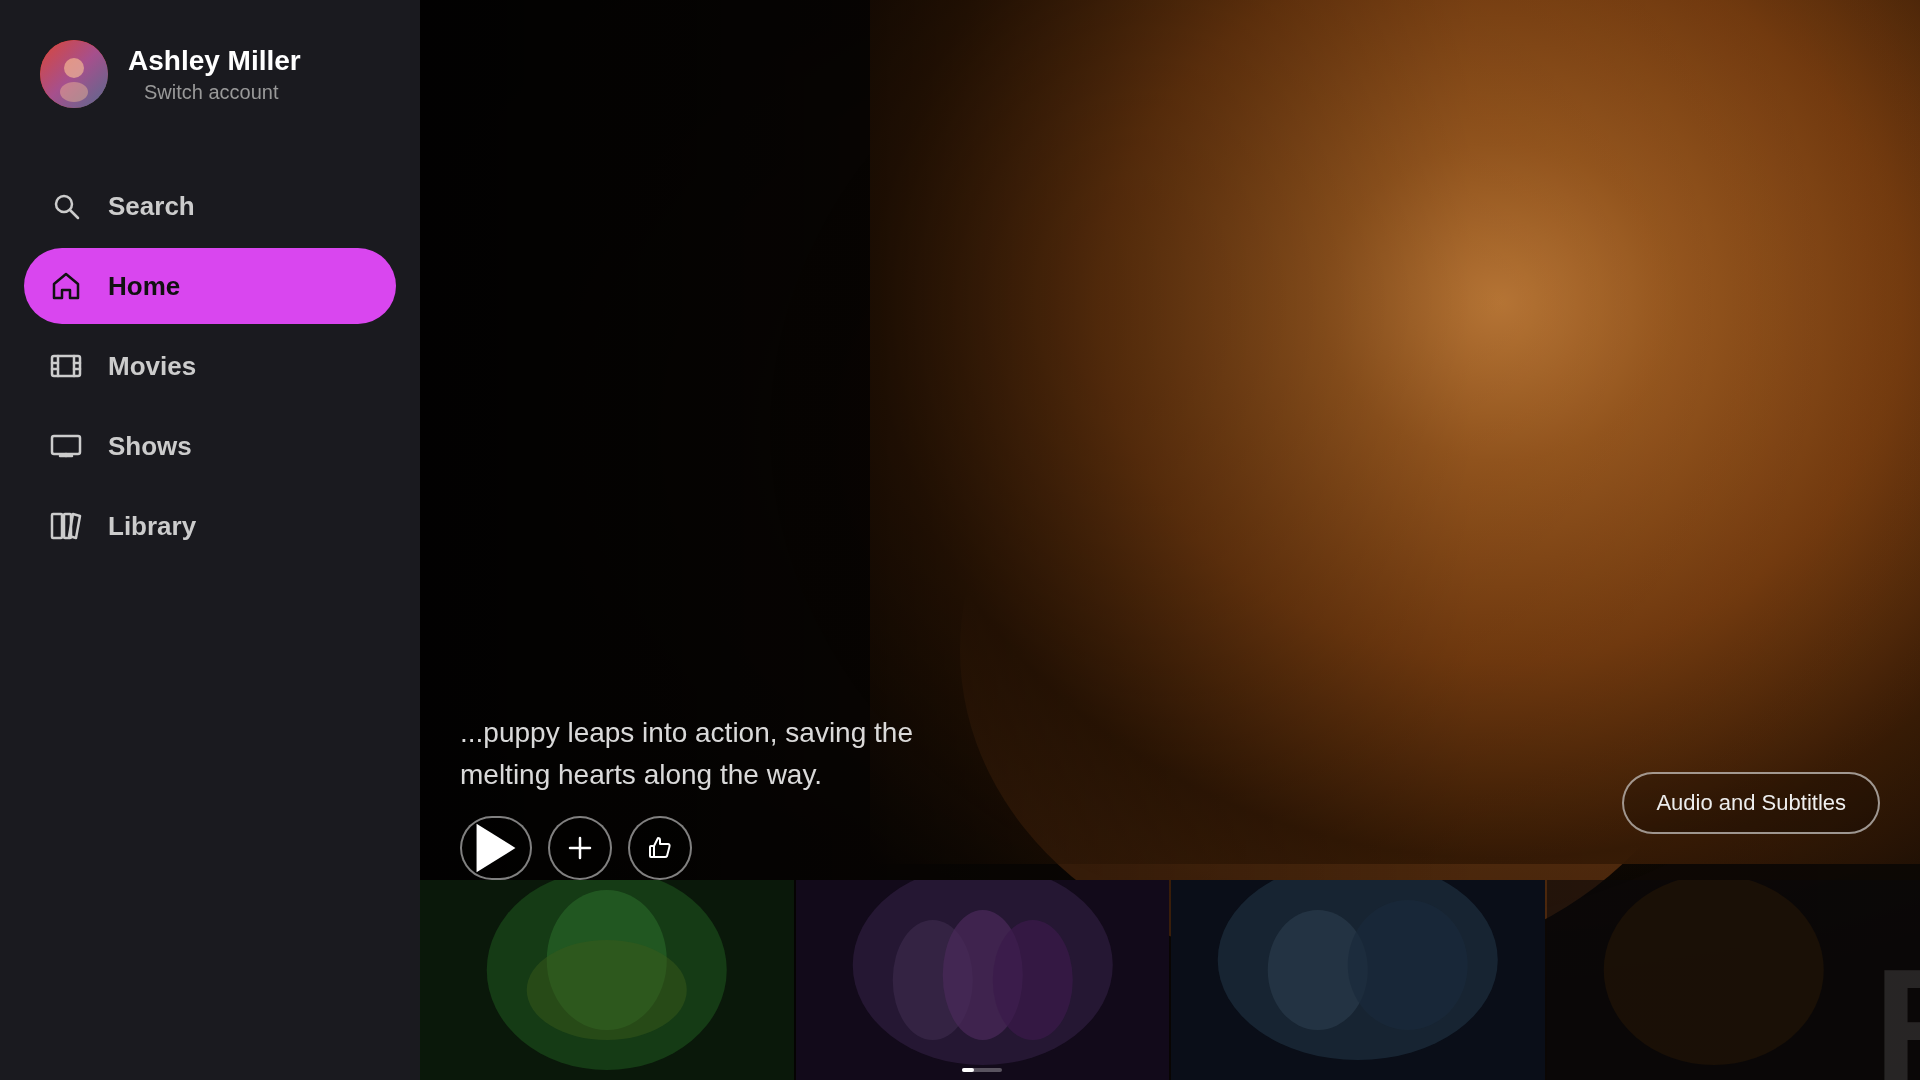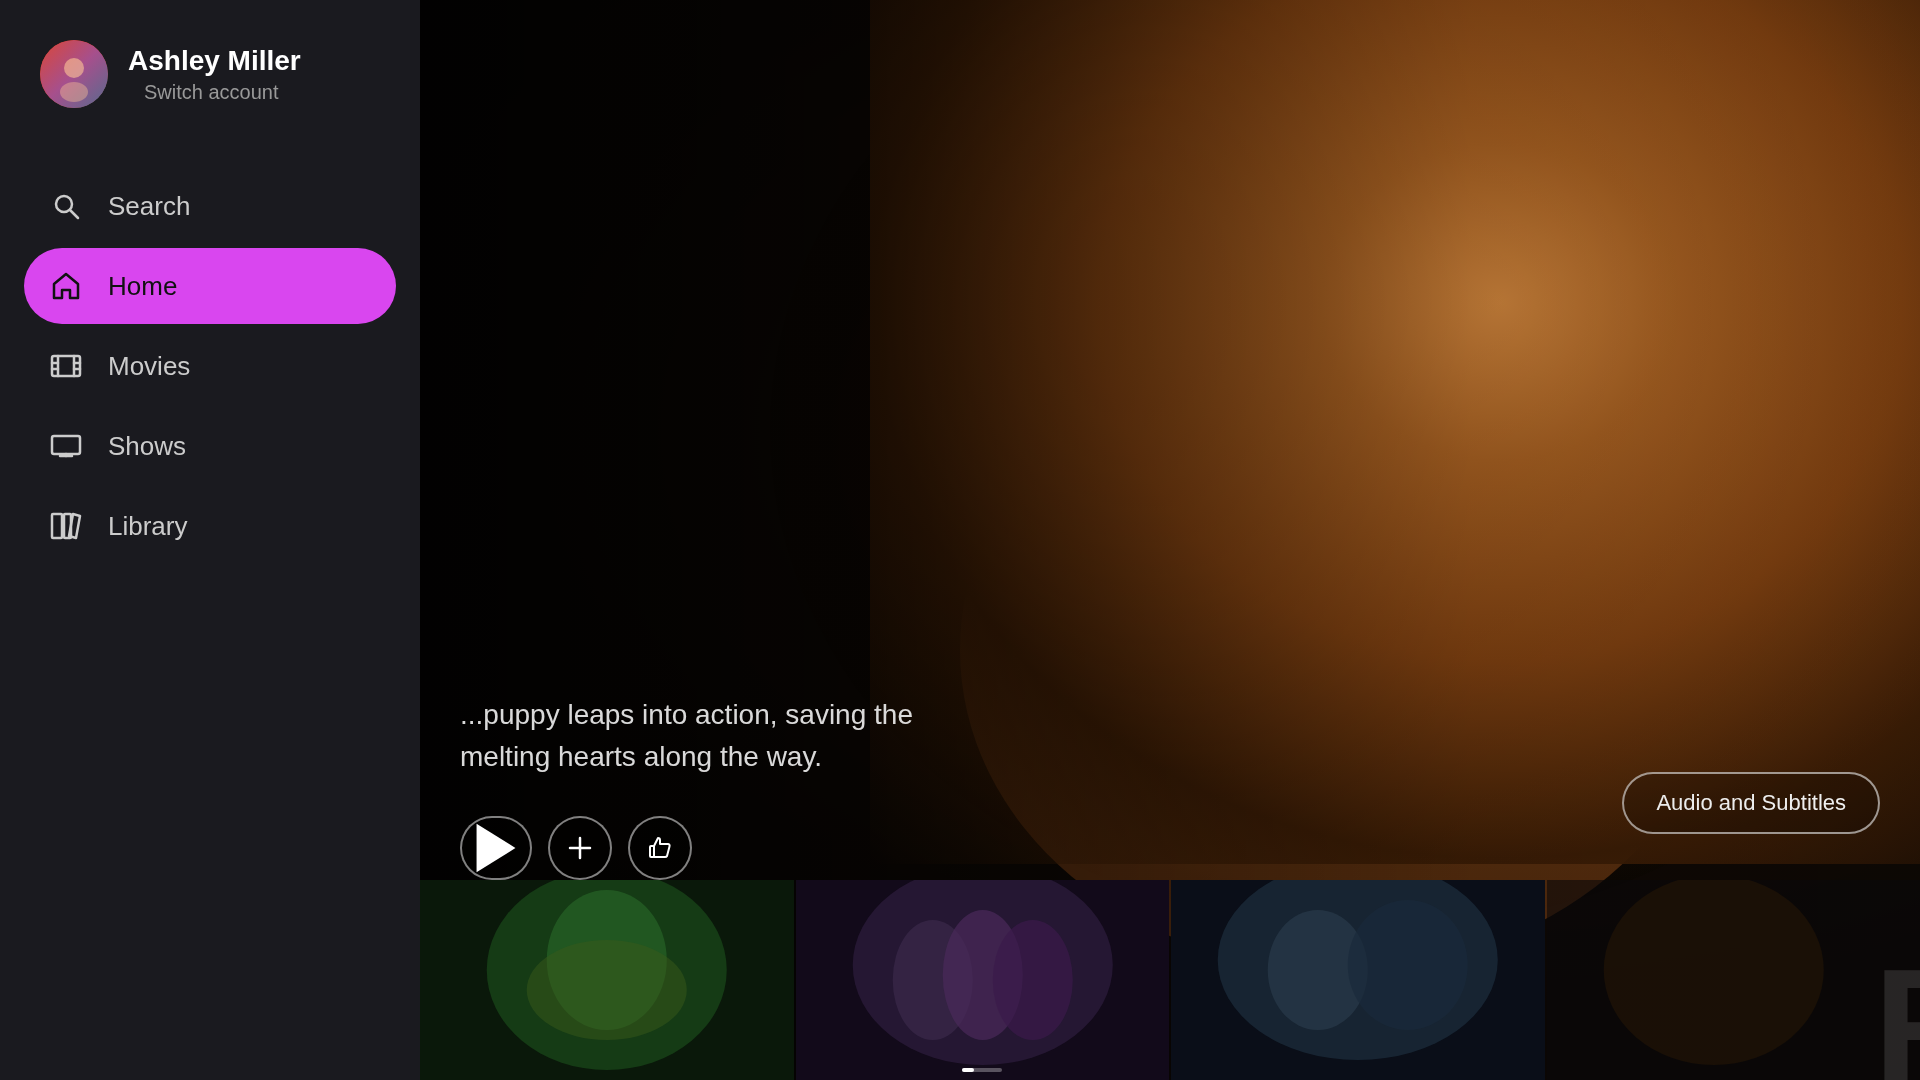--- a/index.html
+++ b/index.html
@@ -77,21 +77,21 @@
 
     .nav-item {
       display: flex;
       align-items: center;
       gap: 24px;
       padding: 20px 24px;
       border-radius: 40px;
       cursor: pointer;
       color: #ccc;
       font-size: 26px;
-      font-weight: 400;
+      font-weight: 700;
       transition: background 0.2s;
     }
 
     .nav-item.active {
       background: #d946ef;
       color: #111;
     }
 
     .nav-item.active .nav-icon {
       color: #111;
@@ -156,21 +156,21 @@
       left: 40px;
       bottom: 200px;
       z-index: 2;
       max-width: 800px;
     }
 
     .hero-description {
       font-size: 28px;
       color: rgba(255,255,255,0.85);
       line-height: 1.5;
-      margin-bottom: 38px;
+      margin-bottom: 20px;
     }
 
     .hero-cast {
       font-size: 24px;
       color: rgba(255,255,255,0.65);
       margin-bottom: 32px;
     }
 
     .hero-actions {
       display: flex;

